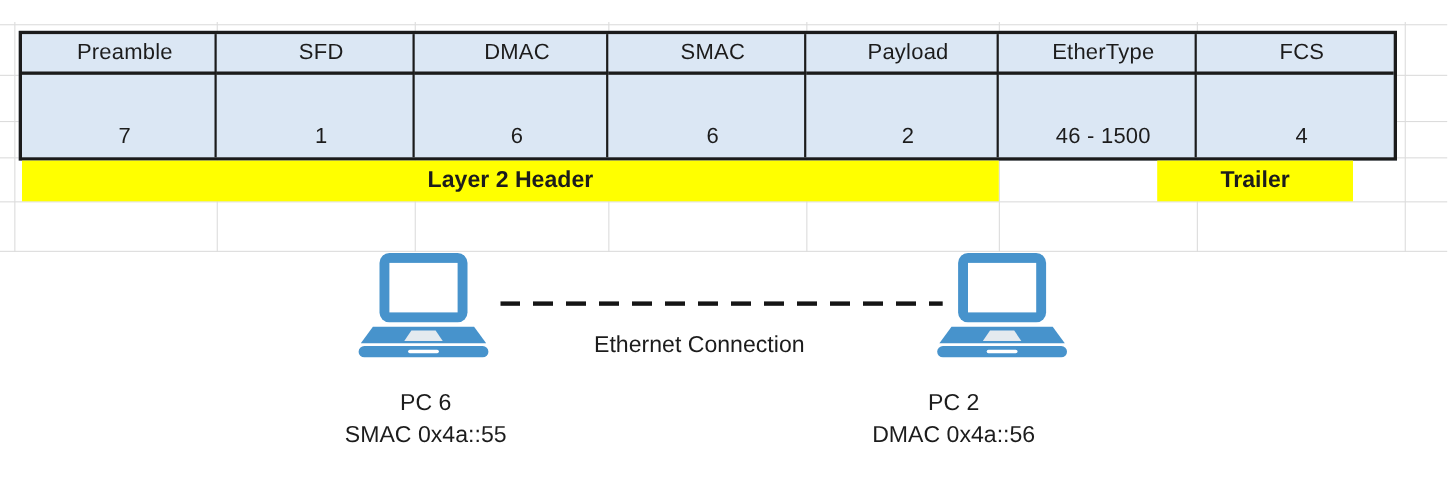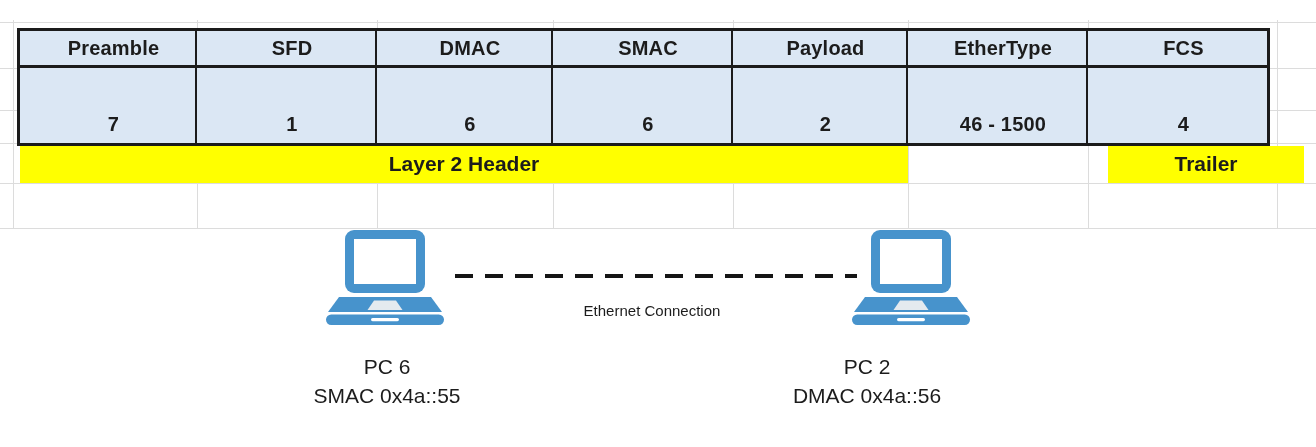--- a/index.html
+++ b/index.html
@@ -15,40 +15,40 @@
     position:absolute;left:17px;top:28px;width:1253px;height:118px;box-sizing:border-box;
     border:3px solid var(--border-dark,#1b1b1b);
     display:grid;
     grid-template-columns:177px 180px 176px 180px 175px 180px 179px;
     grid-template-rows:37px 75px;
     background:var(--cell-fill,#dbe7f4);
   }
   .ft-cell{
     box-sizing:border-box;border-right:2px solid var(--border-dark,#1b1b1b);
     display:flex;align-items:center;justify-content:center;
-    font-weight:bold;font-size:20px;letter-spacing:.2px;padding-left:12px;
+    font-weight:normal;font-size:20px;letter-spacing:.2px;padding-left:12px;
   }
   .ft-cell.last{border-right:none;}
   .ft-head{border-bottom:3px solid var(--border-dark,#1b1b1b);}
   .ft-val{align-items:flex-end;padding-bottom:7px;}
   
   .band{
     position:absolute;top:146px;height:37px;background:var(--band-yellow,#ffff00);
     font-weight:bold;font-size:21px;text-align:center;line-height:36px;
   }
   #band-l2{left:20px;width:888px;}
-  #band-tr{left:1108px;width:196px;}
+  #band-tr{left:1052px;width:178px;}
   
   .laptop{position:absolute;width:122px;height:97px;}
   .laptop .blue{fill:var(--laptop-blue,#4793cc);}
   .dash-line{
     position:absolute;left:455px;top:274px;width:402px;height:4px;
     background:repeating-linear-gradient(90deg,#151515 0 18px,transparent 18px 30px);
   }
-  .conn-label{position:absolute;left:540px;top:302px;width:224px;text-align:center;font-size:15px;}
+  .conn-label{position:absolute;left:540px;top:302px;width:224px;font-size:21px;}
   .pc-label{position:absolute;top:352px;width:176px;text-align:center;font-size:21px;line-height:29px;}
   #pc1-label{left:299px;}
   #pc2-label{left:779px;}
 </style>
 </head>
 <body>
 
 <div class="stage">
 
   <div>

